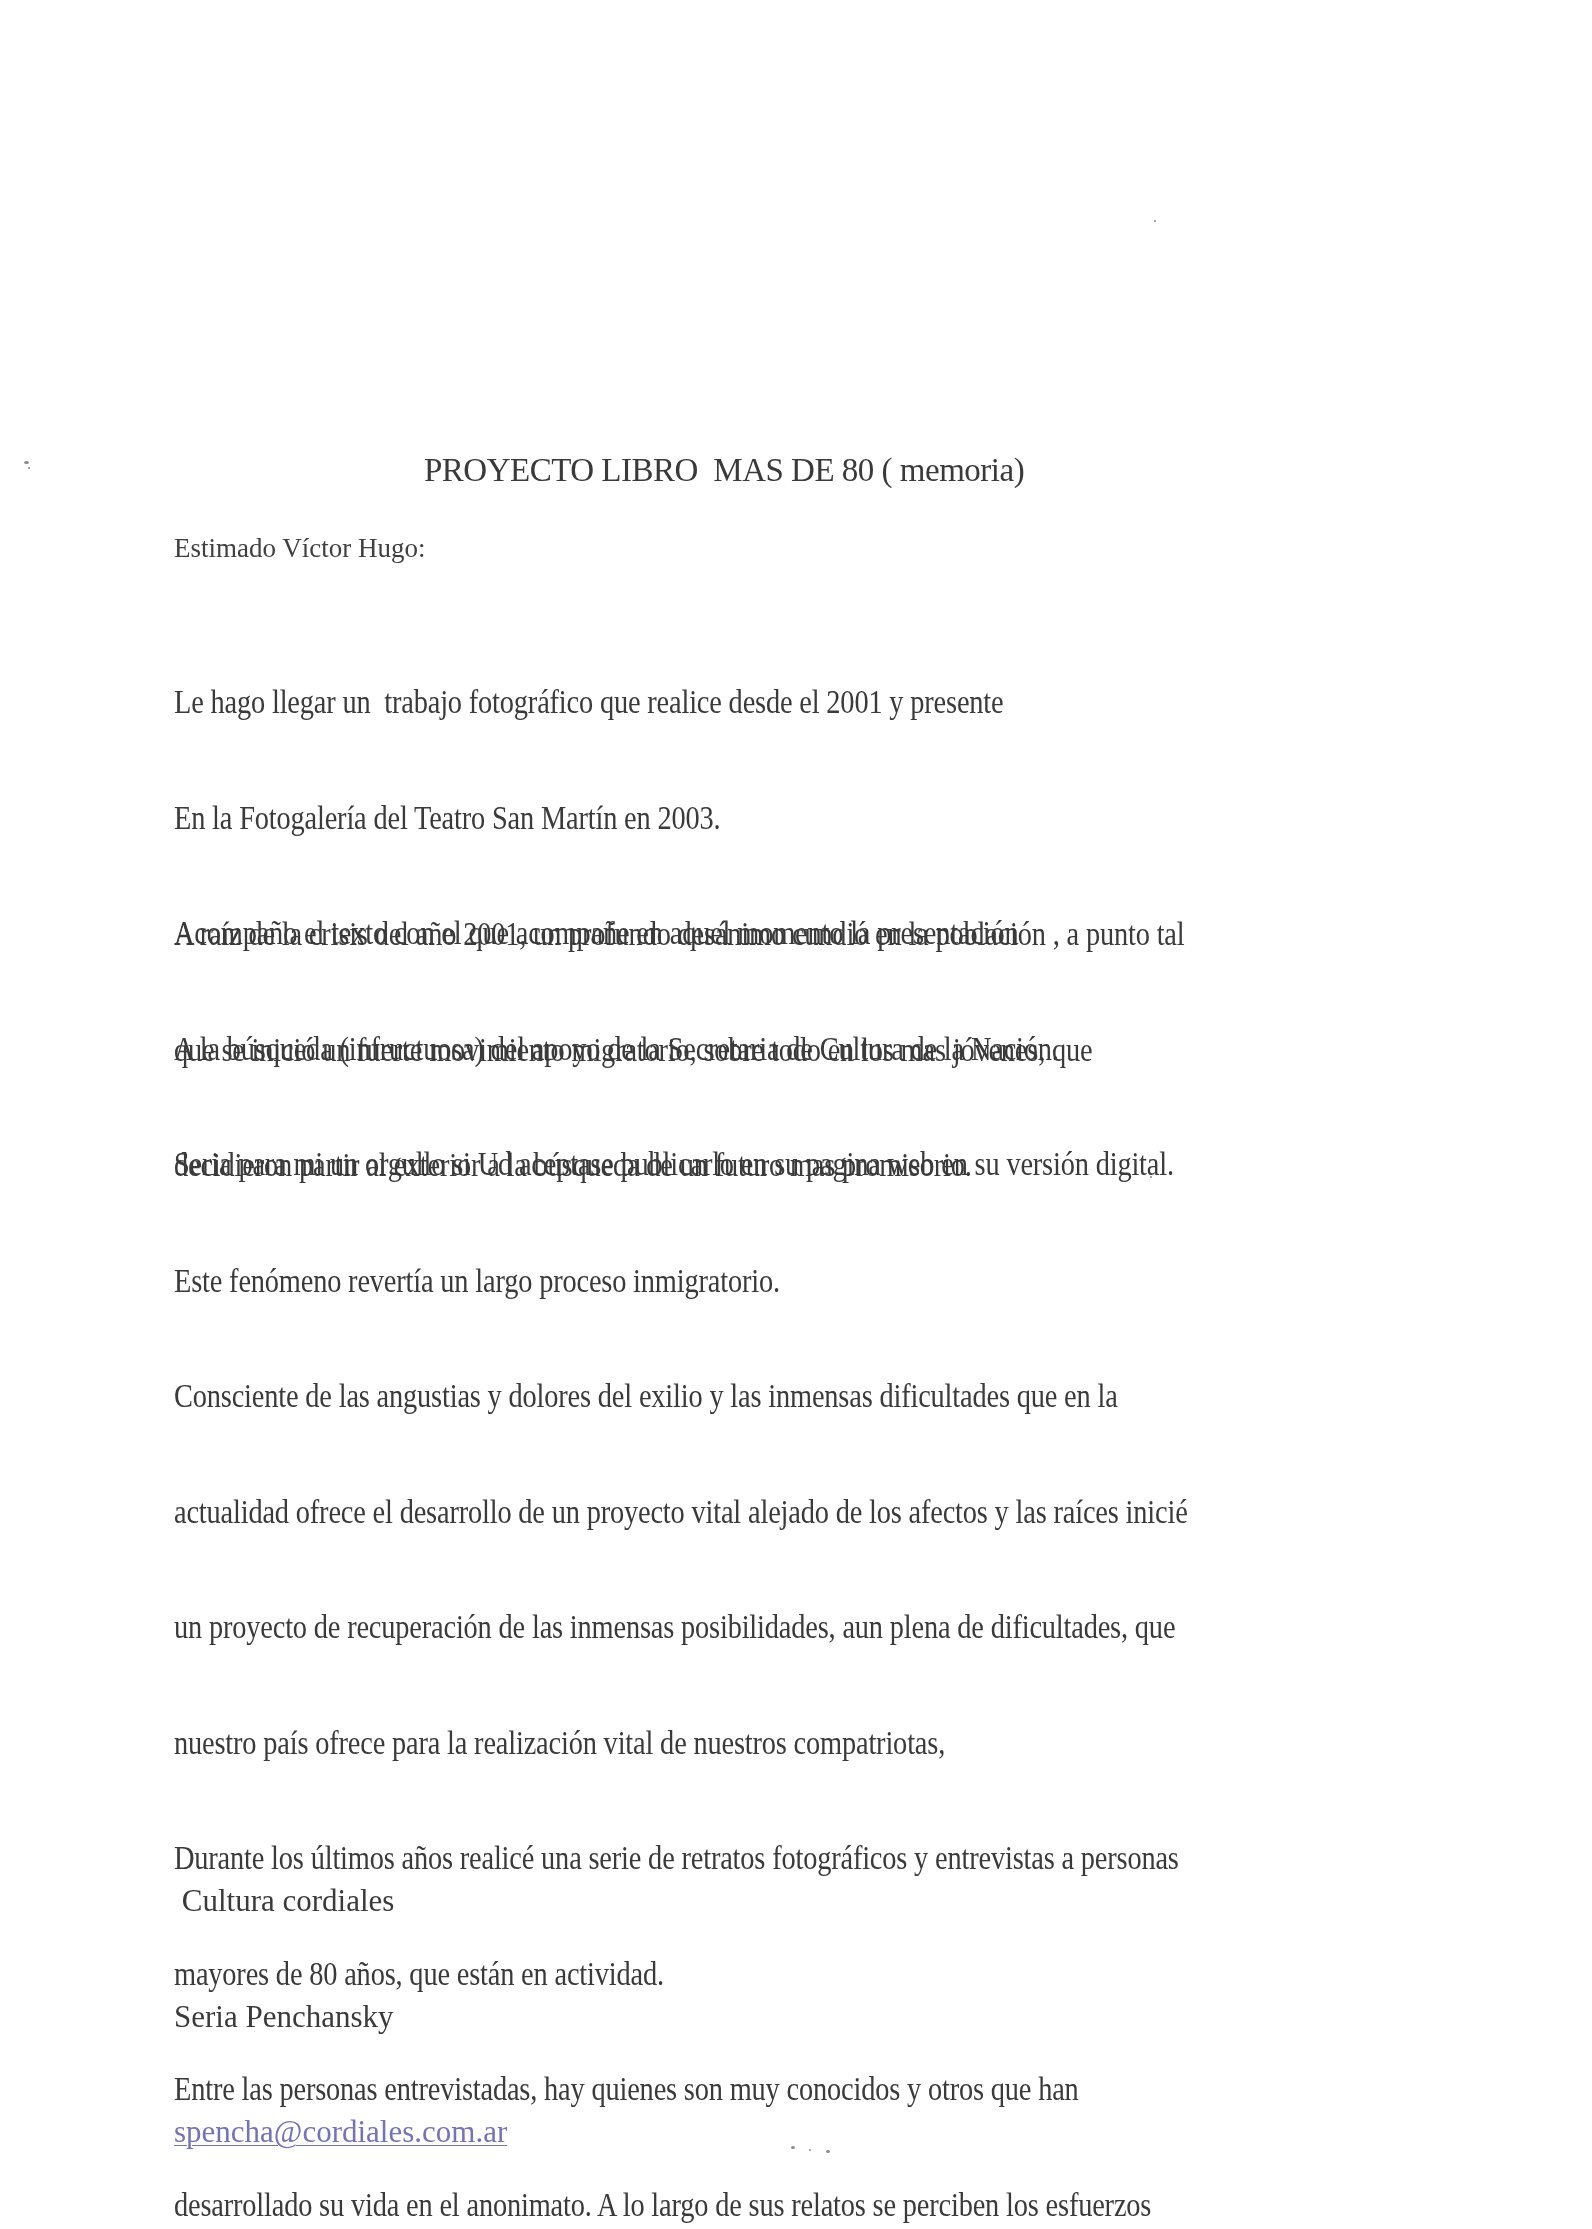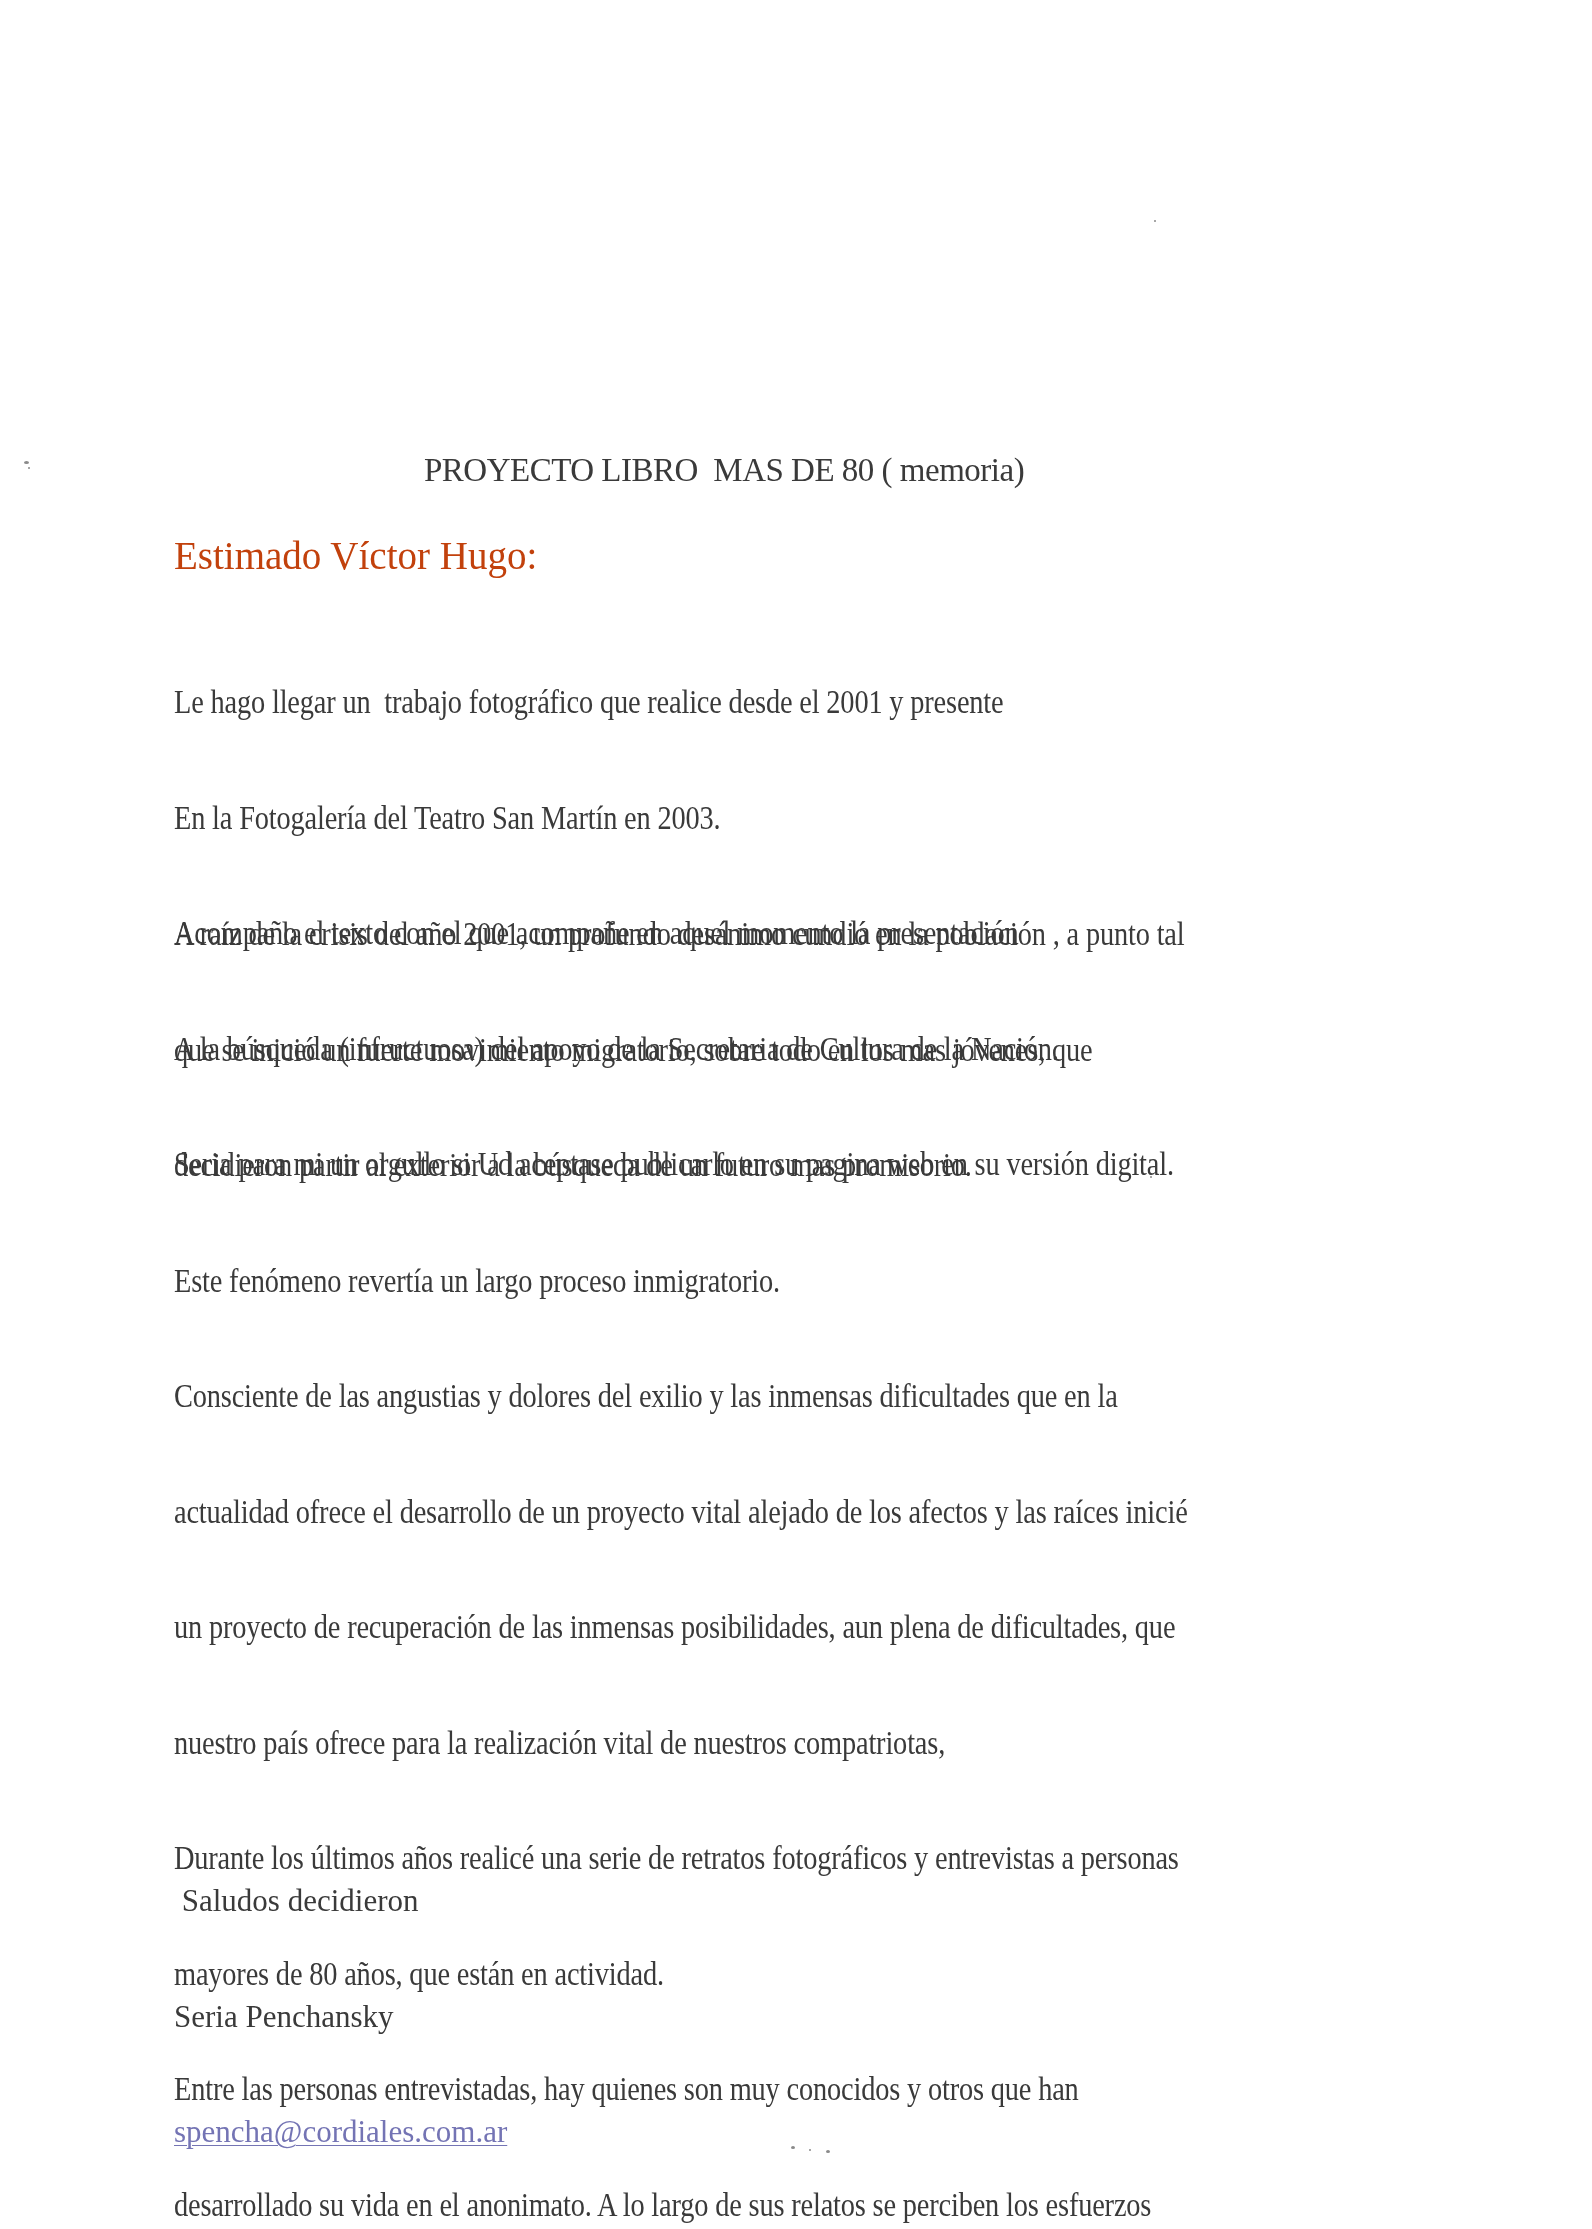--- a/index.html
+++ b/index.html
@@ -19,22 +19,22 @@
       top: 452px;
       font-size: 33px;
       letter-spacing: -0.5px;
       white-space: pre;
       color: #3a3a3a;
     }
     .greeting {
       position: absolute;
       left: 174px;
       top: 533px;
-      font-size: 39px;
-      color: #c2410c;
+      font-size: 27px;
+      color: #404040;
     }
     .block {
       position: absolute;
       left: 174px;
       font-size: 33px;
       line-height: 38.5px;
       transform-origin: left top;
       transform: scaleX(0.86);
       white-space: pre;
       letter-spacing: -0.2px;
@@ -99,21 +99,21 @@
     
     
     
     
     
     
     
   </div>
 
   <div class="signature">
-    <span class="line"> Saludos decidieron</span>
+    <span class="line"> Cultura cordiales</span>
     <span class="line">Seria Penchansky</span>
     <span class="line"><span class="email">spencha@cordiales.com.ar</span></span>
     <span class="line">Cel  15 5400 2295</span>
   </div>
 
   <div class="speck" style="left:24px;top:461px;width:5px;height:3px;"></div>
   <div class="speck" style="left:28px;top:467px;width:2px;height:2px;"></div>
   <div class="speck" style="left:791px;top:2146px;width:4px;height:3px;"></div>
   <div class="speck" style="left:809px;top:2149px;width:2px;height:2px;"></div>
   <div class="speck" style="left:826px;top:2150px;width:4px;height:3px;"></div>

